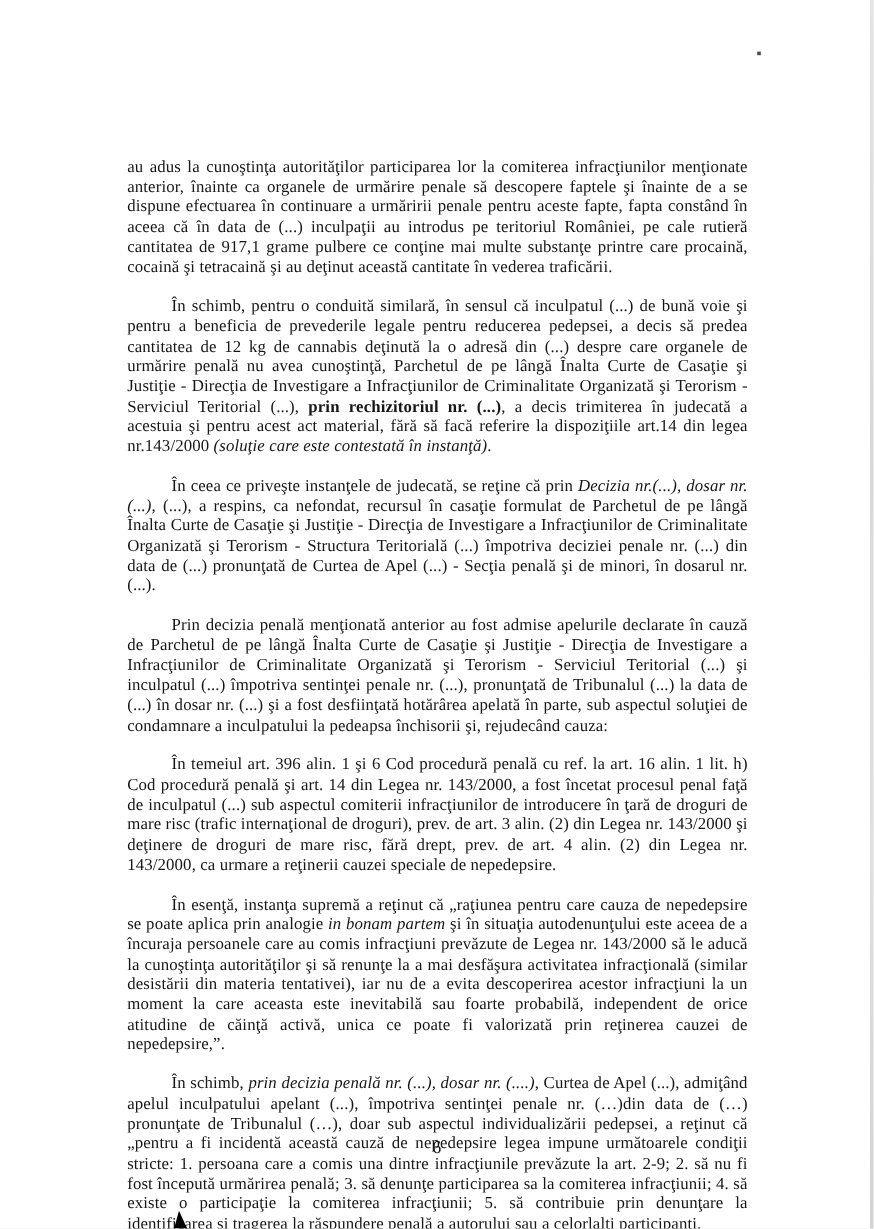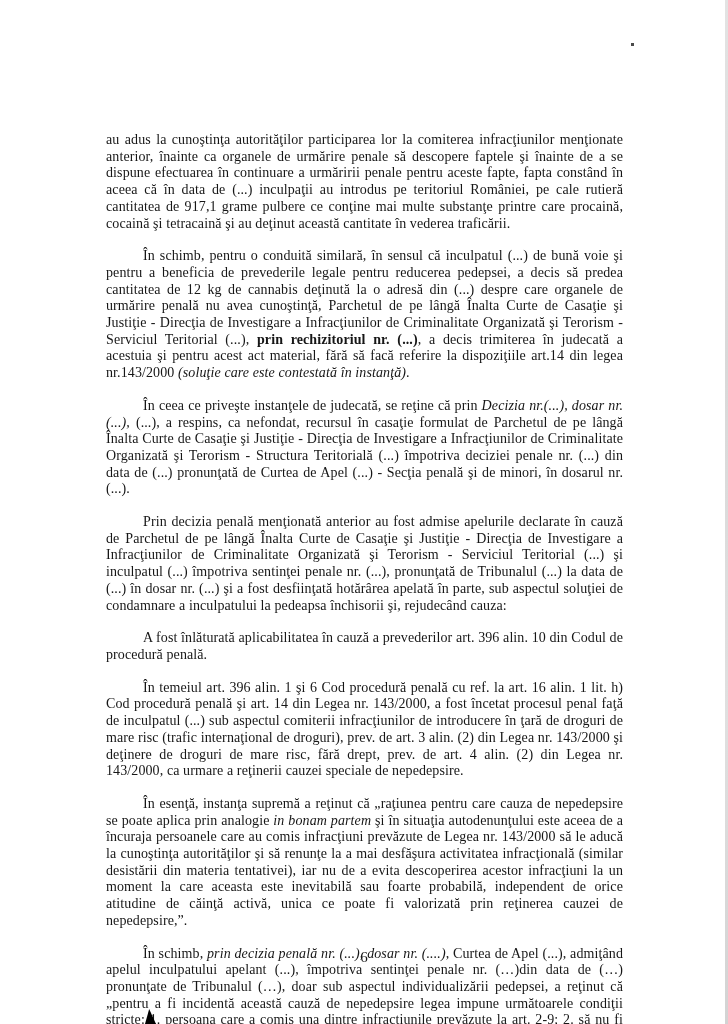--- a/index.html
+++ b/index.html
@@ -76,21 +76,20 @@
 </head>
 <body>
 
 <div class="scan-page">
   <div class="ink-dot"></div>
   <div class="text-block">
       <p class="para"><span class="run-normal">au adus la cunoştinţa autorităţilor participarea lor la comiterea infracţiunilor menţionate anterior, înainte ca organele de urmărire penale să descopere faptele şi înainte de a se dispune efectuarea în continuare a urmăririi penale pentru aceste fapte, fapta constând în aceea că în data de (...) inculpaţii au introdus pe teritoriul României, pe cale rutieră cantitatea de 917,1 grame pulbere ce conţine mai multe substanţe printre care procaină, cocaină şi tetracaină şi au deţinut această cantitate în vederea traficării.</span></p>
       <p class="para indent"><span class="run-normal">În schimb, pentru o conduită similară, în sensul că inculpatul (...) de bună voie şi pentru a beneficia de prevederile legale pentru reducerea pedepsei, a decis să predea cantitatea de 12 kg de cannabis deţinută la o adresă din (...) despre care organele de urmărire penală nu avea cunoştinţă, Parchetul de pe lângă Înalta Curte de Casaţie şi Justiţie - Direcţia de Investigare a Infracţiunilor de Criminalitate Organizată şi Terorism - Serviciul Teritorial (...), </span><span class="run-bold">prin rechizitoriul nr. (...)</span><span class="run-normal">, a decis trimiterea în judecată a acestuia şi pentru acest act material, fără să facă referire la dispoziţiile art.14 din legea nr.143/2000 </span><span class="run-italic">(soluţie care este contestată în instanţă)</span><span class="run-normal">.</span></p>
       <p class="para indent"><span class="run-normal">În ceea ce priveşte instanţele de judecată, se reţine că prin </span><span class="run-italic">Decizia nr.(...), dosar nr. (...),</span><span class="run-normal"> (...), a respins, ca nefondat, recursul în casaţie formulat de Parchetul de pe lângă Înalta Curte de Casaţie şi Justiţie - Direcţia de Investigare a Infracţiunilor de Criminalitate Organizată şi Terorism - Structura Teritorială (...) împotriva deciziei penale nr. (...) din data de (...) pronunţată de Curtea de Apel (...) - Secţia penală şi de minori, în dosarul nr. (...).</span></p>
       <p class="para indent"><span class="run-normal">Prin decizia penală menţionată anterior au fost admise apelurile declarate în cauză de Parchetul de pe lângă Înalta Curte de Casaţie şi Justiţie - Direcţia de Investigare a Infracţiunilor de Criminalitate Organizată şi Terorism - Serviciul Teritorial (...) şi inculpatul (...) împotriva sentinţei penale nr. (...), pronunţată de Tribunalul (...) la data de (...) în dosar nr. (...) şi a fost desfiinţată hotărârea apelată în parte, sub aspectul soluţiei de condamnare a inculpatului la pedeapsa închisorii şi, rejudecând cauza:</span></p>
-      <p class="para indent"><span class="run-normal">A fost înlăturată aplicabilitatea în cauză a prevederilor art. 396 alin. 10 din Codul de procedură penală.</span></p>
       <p class="para indent"><span class="run-normal">În temeiul art.  396 alin. 1 şi 6 Cod procedură penală cu ref. la art. 16 alin. 1 lit. h) Cod procedură penală şi art. 14 din Legea nr. 143/2000, a fost încetat procesul penal faţă de inculpatul (...)  sub aspectul comiterii infracţiunilor de introducere în ţară de droguri de mare risc (trafic internaţional de droguri), prev. de art. 3 alin. (2) din Legea nr. 143/2000 şi deţinere de droguri de mare risc, fără drept, prev. de art. 4 alin. (2) din Legea nr. 143/2000, ca urmare a reţinerii cauzei speciale de nepedepsire.</span></p>
       <p class="para indent"><span class="run-normal">În esenţă, instanţa supremă a reţinut că „raţiunea pentru care cauza de nepedepsire se poate aplica prin analogie </span><span class="run-italic">in bonam partem</span><span class="run-normal"> şi în situaţia autodenunţului este aceea de a încuraja persoanele care au comis infracţiuni prevăzute de Legea nr. 143/2000 să le aducă la cunoştinţa autorităţilor şi să renunţe la a mai desfăşura activitatea infracţională (similar desistării din materia tentativei), iar nu de a evita descoperirea acestor infracţiuni la un moment la care aceasta este inevitabilă sau foarte probabilă, independent de orice atitudine de căinţă activă, unica ce poate fi valorizată prin reţinerea cauzei de nepedepsire,”.</span></p>
       <p class="para indent"><span class="run-normal">În schimb, </span><span class="run-italic">prin decizia penală nr. (...), dosar nr. (....)</span><span class="run-normal">, Curtea de Apel (...), admiţând apelul inculpatului apelant (...), împotriva sentinţei penale nr. (…)din data de (…) pronunţate de Tribunalul (…), doar sub aspectul individualizării pedepsei, a reţinut că „pentru a fi incidentă această cauză de nepedepsire legea impune următoarele condiţii stricte: 1. persoana care a comis una dintre infracţiunile prevăzute la art. 2-9; 2. să nu fi fost începută urmărirea penală; 3. să denunţe participarea sa la comiterea infracţiunii; 4. să existe o participaţie la comiterea infracţiunii; 5. să contribuie prin denunţare la identificarea şi tragerea la răspundere penală a autorului sau a celorlalţi participanţi.</span></p>
     </div>
   <div class="page-number">6</div>
   <div class="corner-mark"></div>
   <div class="scan-edge"></div>
 </div>
 
 </body></html>

